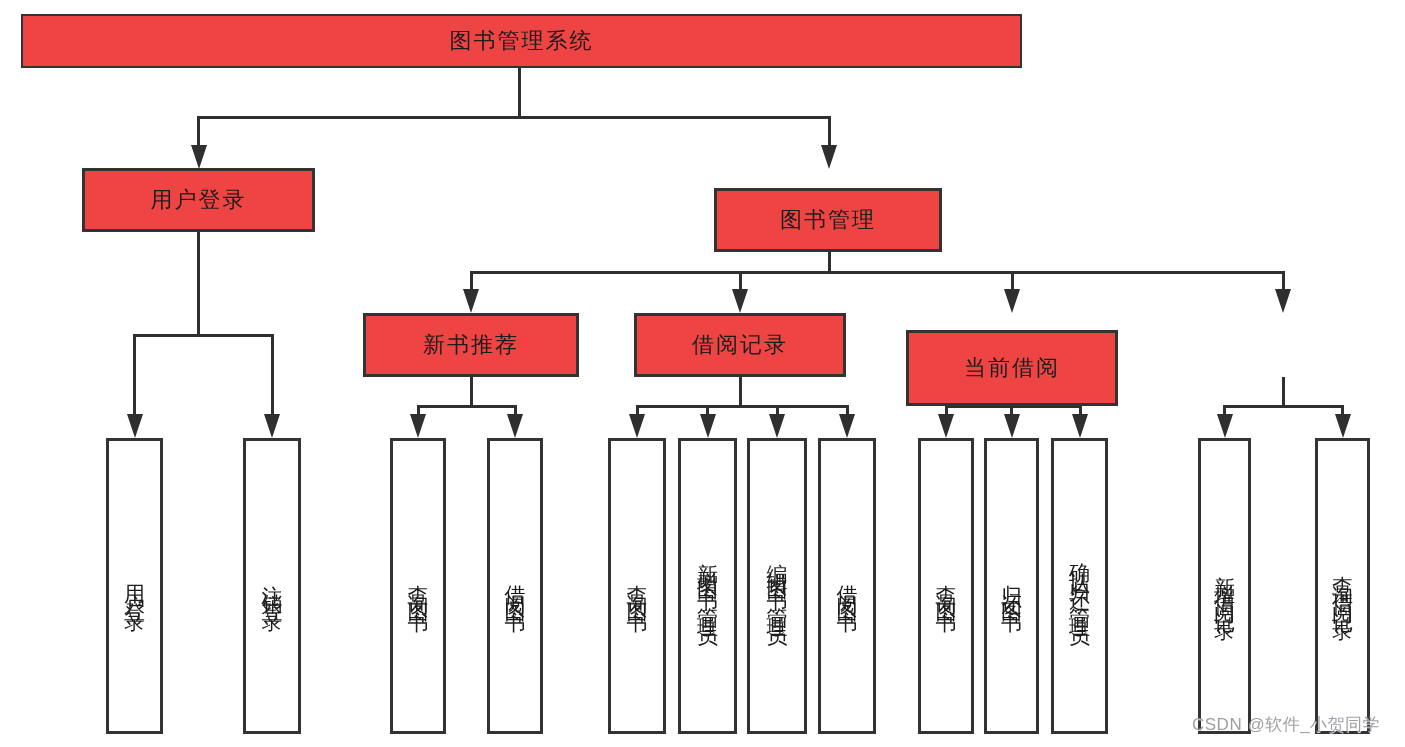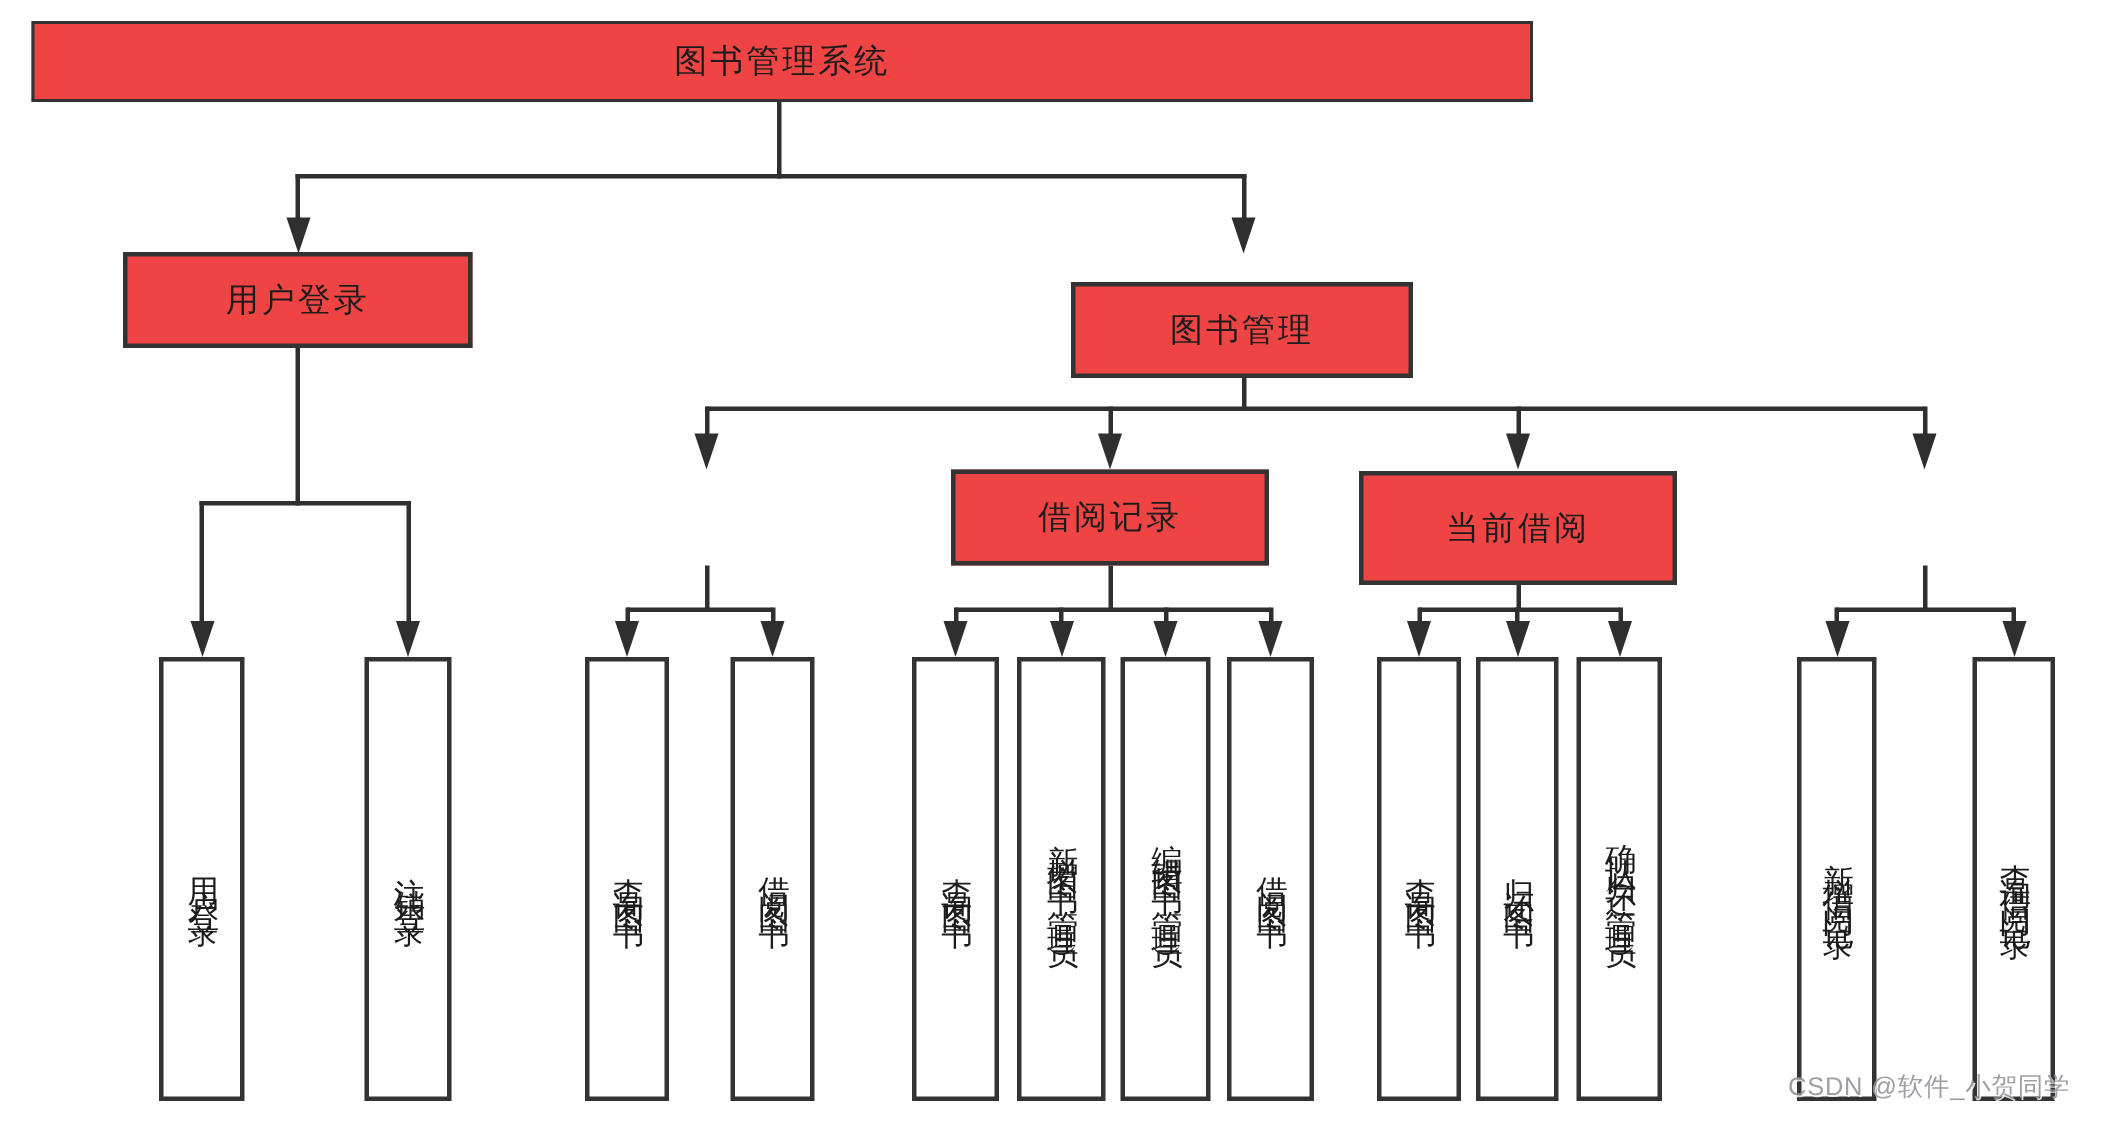--- a/index.html
+++ b/index.html
@@ -67,22 +67,23 @@
   <div class="line" style="left:471px; top:271px; width:812px; height:3px;"></div>
   <div class="line" style="left:469.5px; top:271px; width:3px; height:20px;"></div>
   <div class="arrow" style="left:463px; top:289px;"></div>
   <div class="line" style="left:738.5px; top:271px; width:3px; height:20px;"></div>
   <div class="arrow" style="left:732px; top:289px;"></div>
   <div class="line" style="left:1010.5px; top:271px; width:3px; height:20px;"></div>
   <div class="arrow" style="left:1004px; top:289px;"></div>
   <div class="line" style="left:1281.5px; top:271px; width:3px; height:20px;"></div>
   <div class="arrow" style="left:1275px; top:289px;"></div>
 
+  <div class="box" style="left:363px; top:313px; width:216px; height:64px;">新书推荐</div>
   <div class="box" style="left:634px; top:313px; width:212px; height:64px;">借阅记录</div>
-  <div class="box" style="left:906px; top:314px; width:212px; height:76px;">当前借阅</div>
+  <div class="box" style="left:906px; top:330px; width:212px; height:76px;">当前借阅</div>
 
   <div class="line" style="left:469.5px; top:377px; width:3px; height:31px;"></div>
   <div class="line" style="left:418px; top:405px; width:97px; height:3px;"></div>
   <div class="line" style="left:416.5px; top:405px; width:3px; height:12px;"></div>
   <div class="arrow" style="left:410px; top:414px;"></div>
   <div class="line" style="left:513.5px; top:405px; width:3px; height:12px;"></div>
   <div class="arrow" style="left:507px; top:414px;"></div>
 
   <div class="vbox" style="left:390px; top:438px; width:56px; height:296px;">查询图书</div>
   <div class="vbox" style="left:487px; top:438px; width:56px; height:296px;">借阅图书</div>

